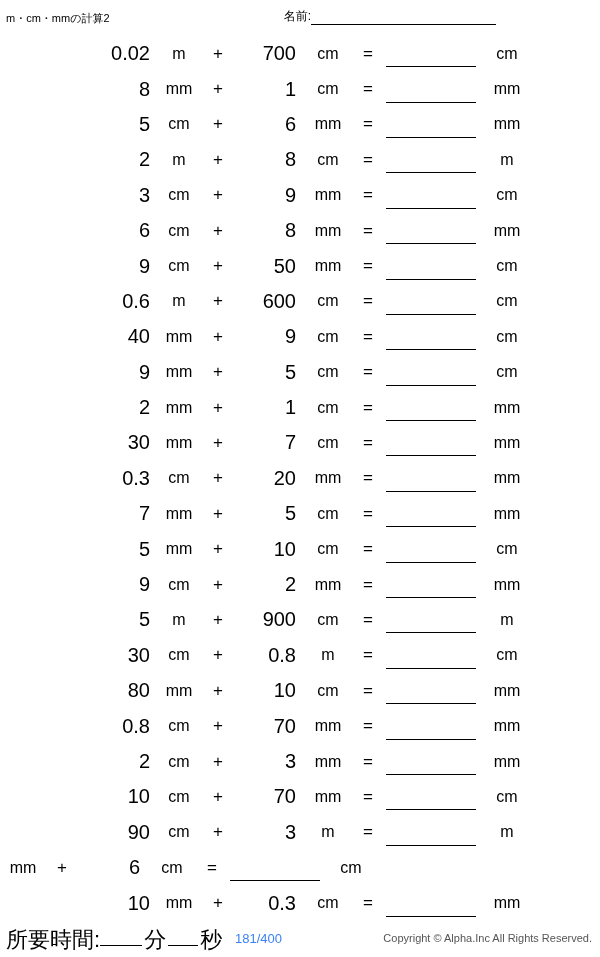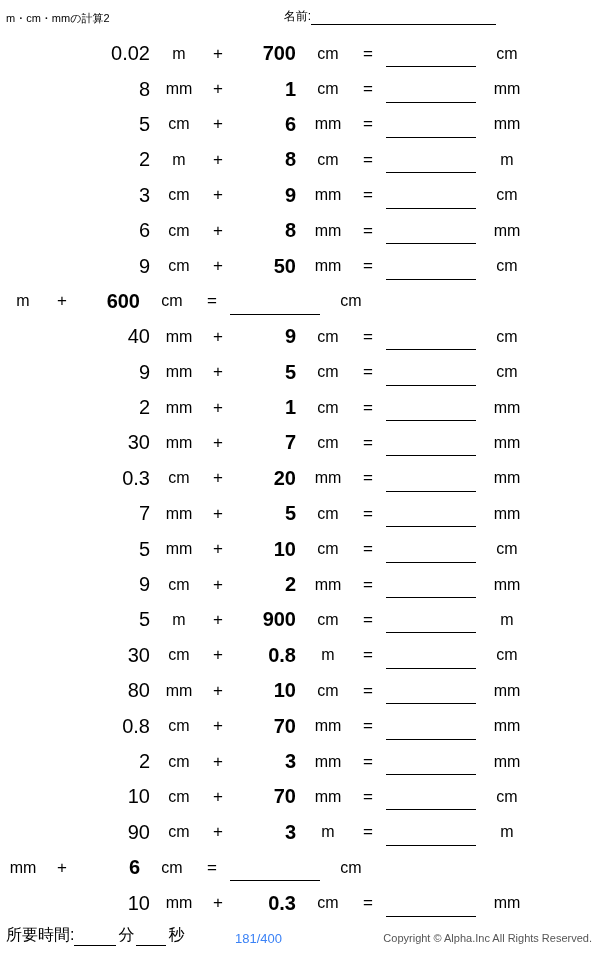--- a/index.html
+++ b/index.html
@@ -75,21 +75,20 @@
   }
   .c-plus {
     width: 32px;
     text-align: center;
     font-size: 17px;
   }
   .c-num2 {
     width: 62px;
     text-align: right;
     font-size: 20px;
-    font-weight: bold;
   }
   .c-unit2 {
     width: 52px;
     text-align: center;
     font-size: 16px;
     padding-left: 6px;
   }
   .c-eq {
     width: 28px;
     text-align: center;
@@ -114,22 +113,22 @@
     left: 0;
     bottom: 0;
     width: 600px;
     height: 38px;
   }
   .time-area {
     position: absolute;
     left: 6px;
     top: 6px;
     display: flex;
-    align-items: center;
-    font-size: 16px;
+    align-items: flex-start;
+    font-size: 22px;
   }
   .time-label { white-space: nowrap; }
   .time-blank1 {
     display: inline-block;
     width: 42px;
     border-bottom: 1px solid #000;
     height: 20px;
   }
   .time-unit {
     padding: 0 2px;
@@ -233,20 +232,21 @@
       <div class="c-num1">9</div>
       <div class="c-unit1">cm</div>
       <div class="c-plus">+</div>
       <div class="c-num2">50</div>
       <div class="c-unit2">mm</div>
       <div class="c-eq">=</div>
       <div class="c-ans"></div>
       <div class="c-unit3">cm</div>
     </div>
     <div class="row">
+      <div class="c-num1">0.6</div>
       <div class="c-unit1">m</div>
       <div class="c-plus">+</div>
       <div class="c-num2">600</div>
       <div class="c-unit2">cm</div>
       <div class="c-eq">=</div>
       <div class="c-ans"></div>
       <div class="c-unit3">cm</div>
     </div>
     <div class="row">
       <div class="c-num1">40</div>

